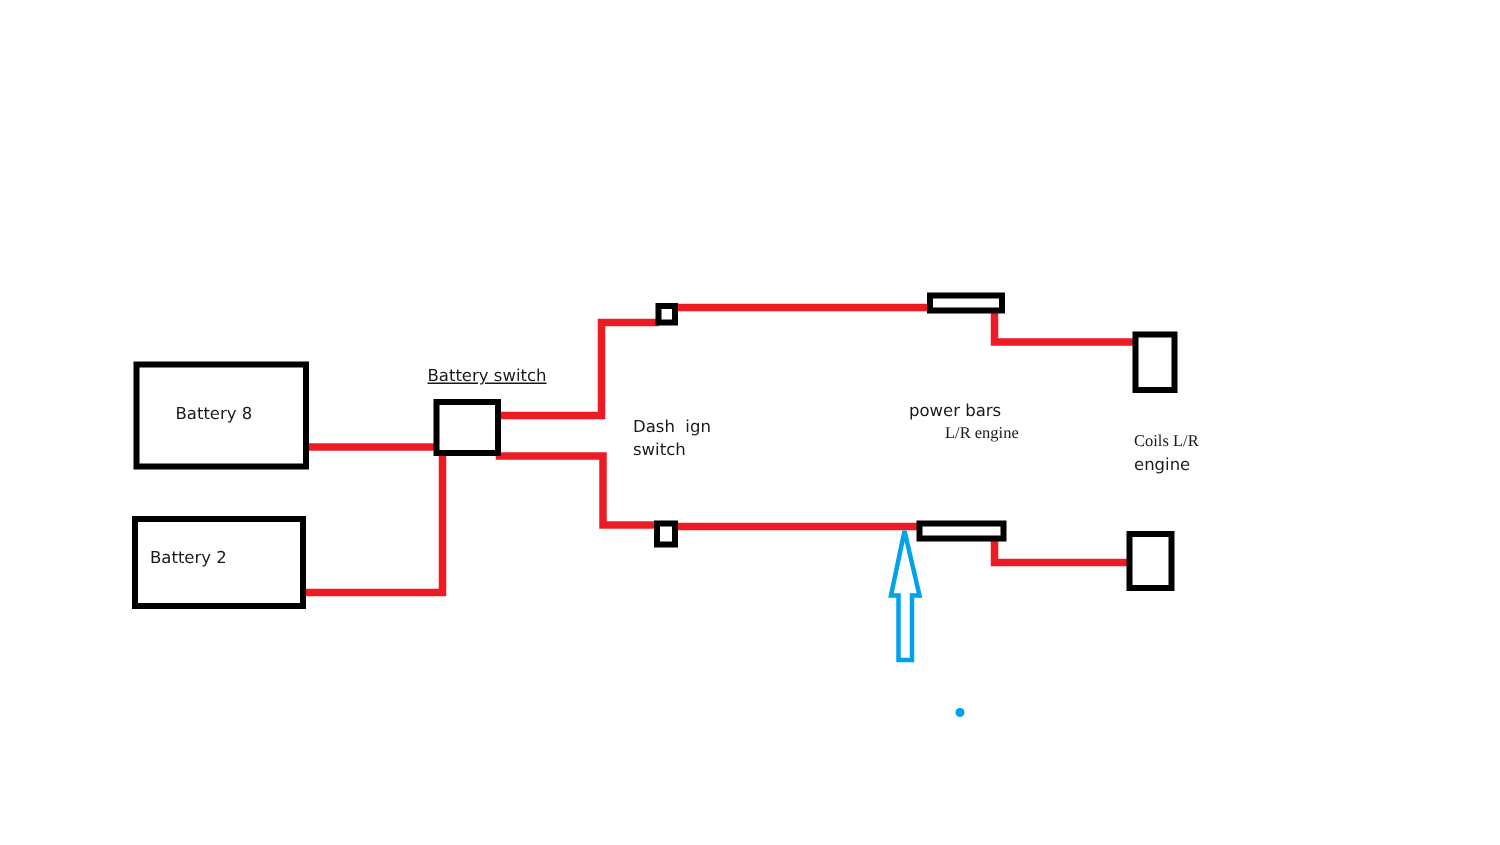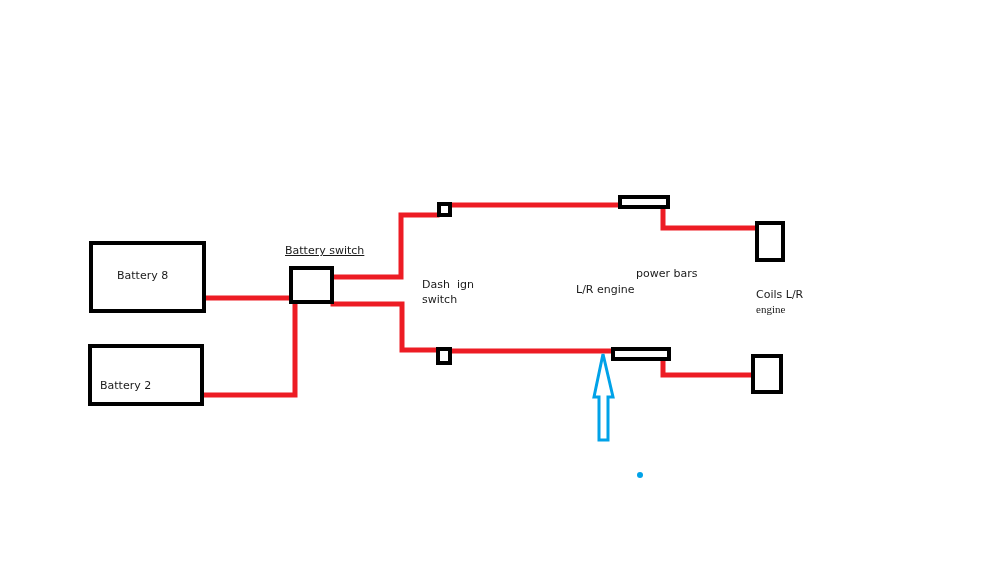--- a/index.html
+++ b/index.html
@@ -35,20 +35,20 @@
     <rect x="753" y="356" width="28" height="36"></rect>
   </g>
 
   <g id="annotation">
     <path fill="#ffffff" stroke-width="3" stroke-linejoin="miter" d="M603,354 L613,397 L608,397 L608,440 L599,440 L599,397 L594,397 Z" stroke="#00a2e8"></path>
     <circle cx="640" cy="475" r="3" fill="#00a2e8"></circle>
   </g>
 </svg>
 
 <span class="lbl" style="left:117px;top:268px;">Battery 8</span>
-<span class="lbl" style="left:100px;top:378px;">Battery 2</span>
+<span class="lbl" style="left:100px;top:364px;">Battery 2</span>
 <span class="lbl" style="left:285px;top:243px;text-decoration:underline;">Battery switch</span>
 <span class="lbl" style="left:422px;top:277px;">Dash  ign</span>
 <span class="lbl" style="left:422px;top:292px;">switch</span>
-<span class="lbl" style="left:606px;top:266px;margin-left:30px;">power bars</span>
-<span class="lbl" style="left:576px;top:282px;">L/R engine</span>
-<span class="lbl" style="left:756px;top:287px;">Coils L/R</span>
-<span class="lbl" style="left:756px;top:302px;font-family:Liberation Serif, serif;">engine</span>
+<span class="lbl" style="left:606px;top:266px;">power bars</span>
+<span class="lbl" style="left:630px;top:282px;font-family:Liberation Serif, serif;">L/R engine</span>
+<span class="lbl" style="left:756px;top:287px;font-family:Liberation Serif, serif;">Coils L/R</span>
+<span class="lbl" style="left:756px;top:302px;">engine</span>
 
 </body></html>

